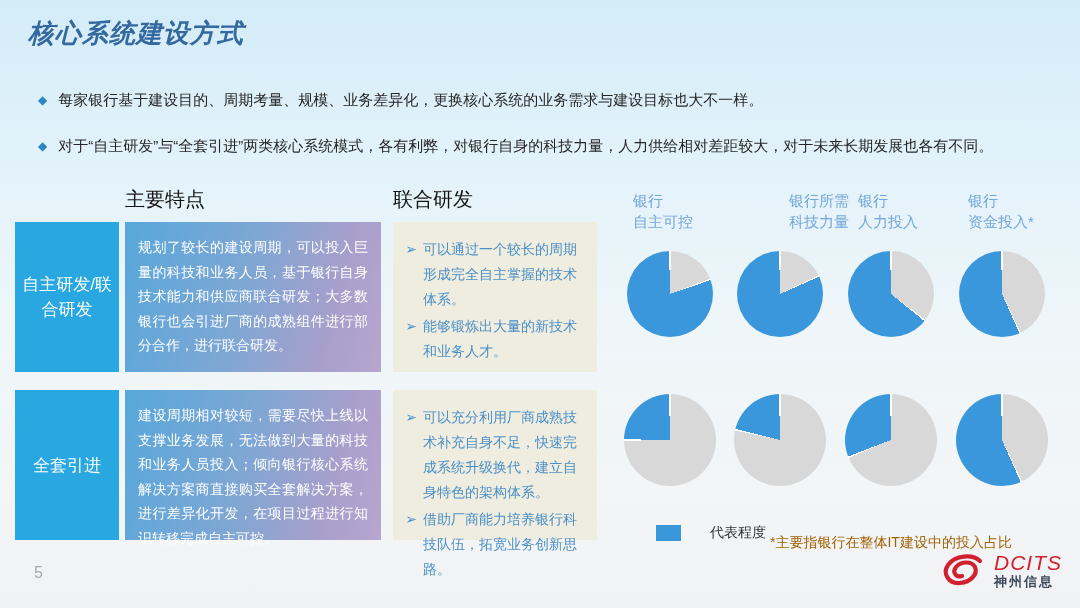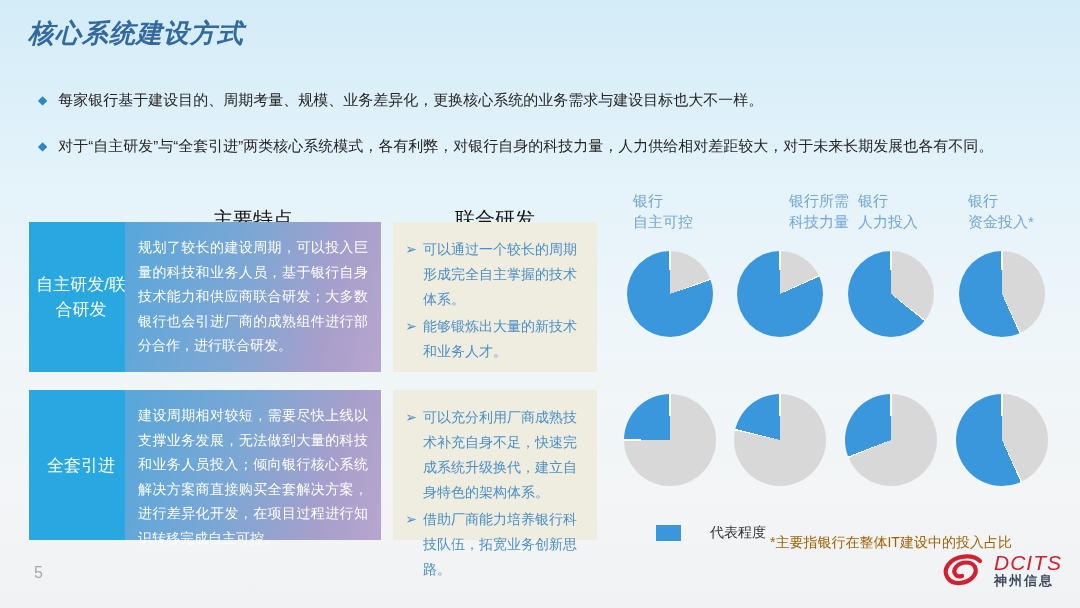--- a/index.html
+++ b/index.html
@@ -9,25 +9,25 @@
     background:linear-gradient(180deg,#d3ecf8 0%,#e2f2fa 25%,#eff6f9 55%,#f3f5f6 80%,#f0f2f3 100%);
     position:relative;
   }
   .slide{position:absolute;inset:0;}
   .title{position:absolute;left:28px;top:16px;font-size:26px;font-weight:bold;color:#34699f;letter-spacing:1px;font-style:italic;}
   .bullet-line{position:absolute;left:38px;font-size:15px;color:#262626;display:flex;align-items:flex-start;width:1010px;}
   .bullet-line .diamond{color:#2f86c6;font-size:12px;margin-right:11px;line-height:20px;}
   .bullet-line .btxt{line-height:20px;}
   .b1{top:90px;} .b2{top:136px;}
 
-  .col-header{position:absolute;top:186px;font-size:20px;font-weight:500;color:#141414;text-align:center;margin-top:20px;}
+  .col-header{position:absolute;top:186px;font-size:20px;font-weight:500;color:#141414;text-align:left;}
   .h-features{left:125px;width:256px;}
   .h-longterm{left:393px;width:204px;}
 
-  .row-label{position:absolute;left:29px;width:104px;background:#29a7e0;color:#ffffff;
+  .row-label{position:absolute;left:15px;width:104px;background:#29a7e0;color:#ffffff;
     display:flex;align-items:center;justify-content:center;text-align:center;
     font-size:17px;line-height:25px;}
   .cell-features{position:absolute;left:125px;width:256px;color:#ffffff;
     background:linear-gradient(105deg,#57a7db 0%,#7da7d4 45%,#a79fcb 78%,#b7a6cf 100%);
     box-sizing:border-box;padding:13px 13px 0 13px;font-size:14px;line-height:24.5px;text-align:justify;}
   .cell-longterm{position:absolute;left:393px;width:204px;background:#efece0;
     box-sizing:border-box;padding:15px 8px 0 6px;color:#4b90c6;font-size:14px;}
   .lt-item{display:flex;margin-bottom:2px;}
   .lt-item .arrow{width:24px;text-align:center;line-height:25px;flex:none;color:#4b90c6;}
   .lt-item .lt-text{flex:1;line-height:25px;}
@@ -43,21 +43,21 @@
   .legend .swatch{width:25px;height:16px;margin-right:13px;}
   .legend .legend-label{font-size:14px;color:#333333;}
   .footnote{position:absolute;top:534px;left:770px;font-size:14px;font-weight:500;color:#a16207;}
 
   .page-num{position:absolute;left:34px;top:564px;font-size:16px;color:#a8a8a8;}
 
   .logo{position:absolute;right:18px;top:552px;display:flex;align-items:center;}
   .logo-swirl{width:48px;height:38px;margin-right:6px;}
   .logo-text-block{display:flex;flex-direction:column;}
   .logo-name{font-size:21px;font-weight:normal;font-style:italic;color:#d1202f;letter-spacing:1px;line-height:22px;}
-  .logo-sub{font-size:13px;font-weight:bold;color:#3d4a5c;letter-spacing:2px;line-height:16px;font-family:Liberation Mono, monospace;}
+  .logo-sub{font-size:13px;font-weight:bold;color:#3d4a5c;letter-spacing:2px;line-height:16px;}
 </style>
 </head>
 <body>
 
 <div class="slide">
 
   <div class="title">核心系统建设方式</div>
 
   <div class="bullet-line b1">
     <span class="diamond">◆</span>

